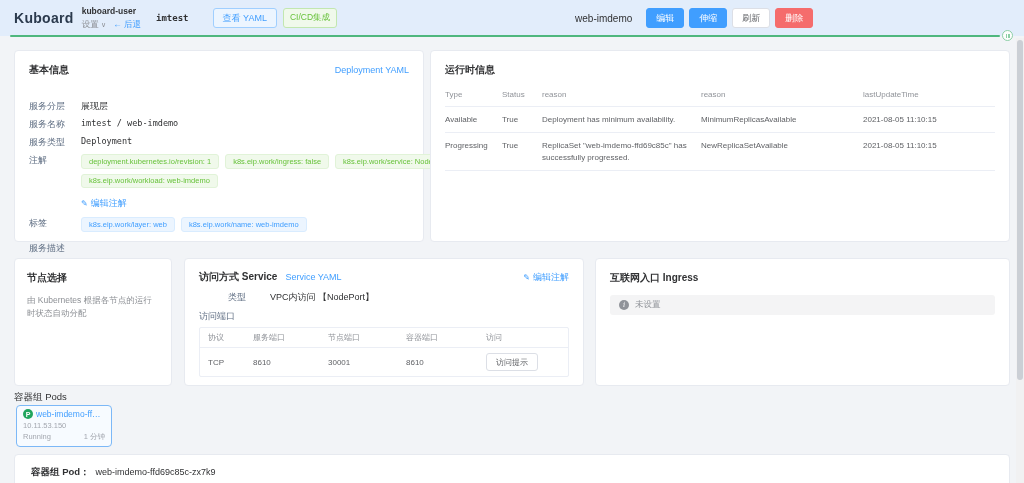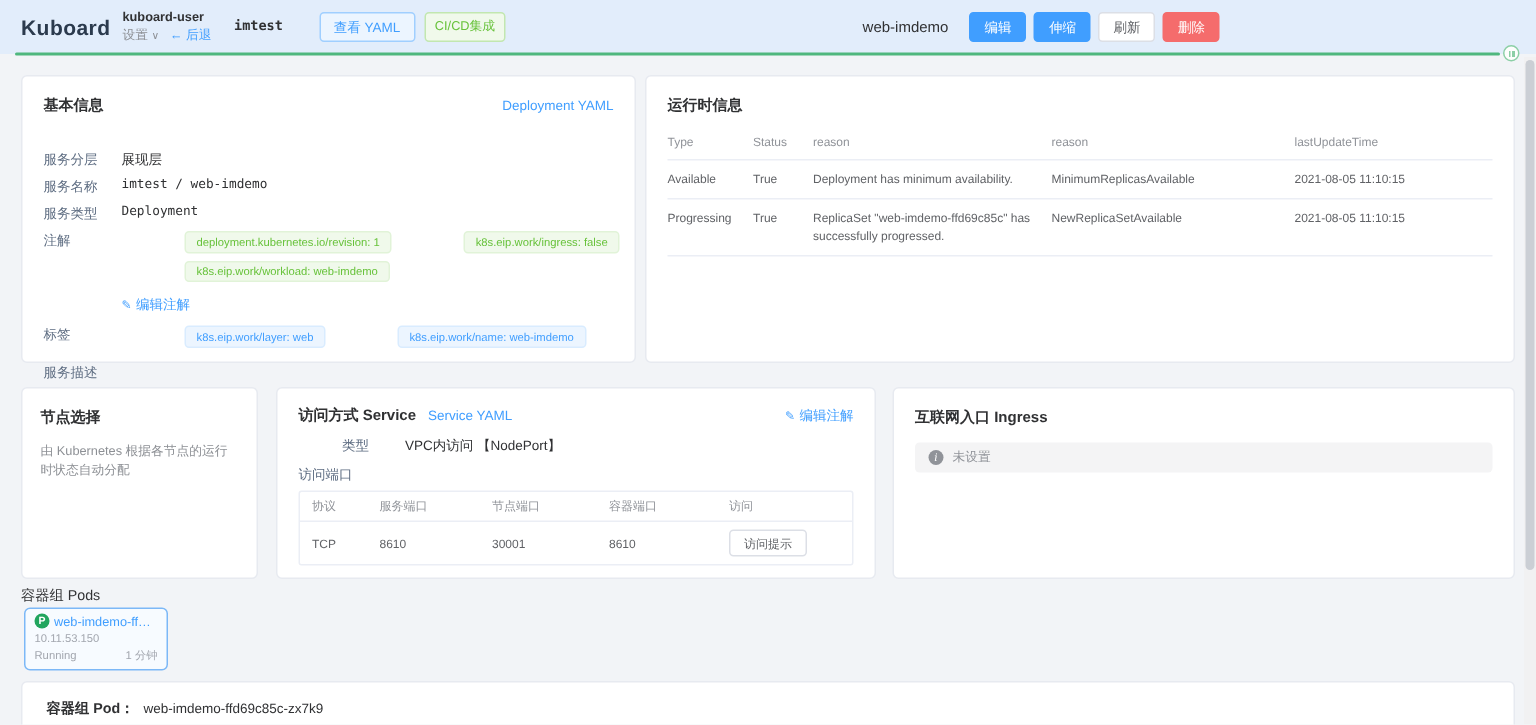--- a/index.html
+++ b/index.html
@@ -45,21 +45,21 @@
 
   .basic { left:14px; top:50px; width:410px; height:192px; padding:12px 14px; }
   .basic-head { display:flex; justify-content:space-between; align-items:center; margin-bottom:23px; }
   .basic-head .link { font-size:9px; }
   .field { display:flex; align-items:flex-start; font-size:9px; margin-bottom:5px; }
   .flabel { width:52px; flex:none; color:#5e6d82; }
   .fvalue { color:#303133; }
   .mono { font-family:"DejaVu Sans Mono", monospace; font-size:8.5px; }
   .green-txt { color:#67c23a; }
   .tagline { display:flex; gap:6px; margin-bottom:5px; white-space:nowrap; }
-  .tag { font-size:7.5px; padding:2.5px 7px; border-radius:3px; line-height:1;margin-left:42px; }
+  .tag { font-size:7.5px; padding:2.5px 7px; border-radius:3px; line-height:1; }
   .tag-green { background:#f0f9eb; border:1px solid #e1f3d8; color:#67c23a; }
   .tag-blue { background:#ecf5ff; border:1px solid #d9ecff; color:#409eff; }
   .edit-link { font-size:9px; color:#409eff; cursor:pointer; margin-top:4px; display:inline-flex; gap:3px; align-items:center; }
   .pencil { font-size:8px; }
 
   .runtime { left:430px; top:50px; width:580px; height:192px; padding:12px 14px; }
   .rt-table { margin-top:8px; }
   .rt-row { display:grid; grid-template-columns:53px 36px 155px 158px 1fr;
     column-gap:4px; font-size:8px; color:#606266; border-bottom:1px solid #ebeef5;
     padding:7px 0; line-height:1.4; }

